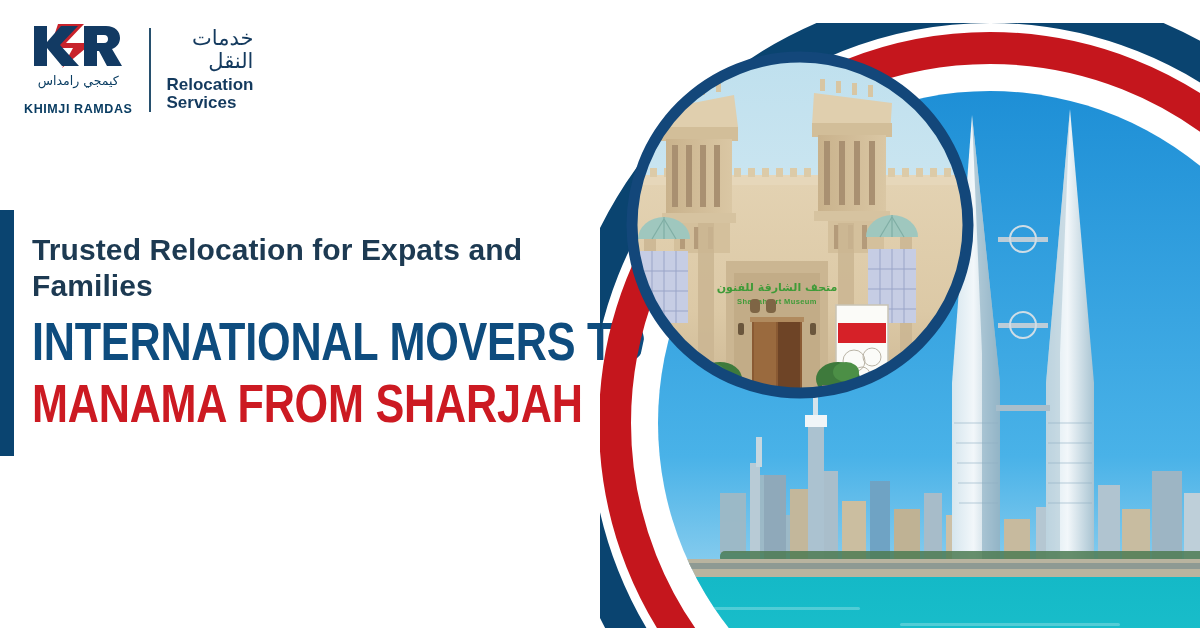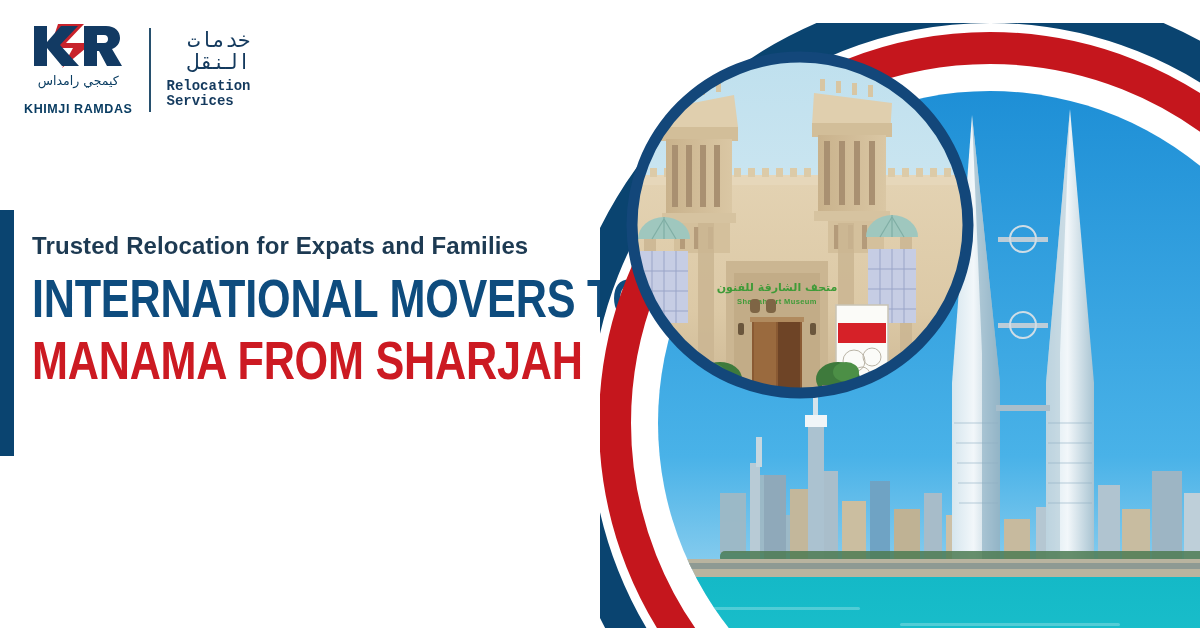--- a/index.html
+++ b/index.html
@@ -67,47 +67,47 @@
     margin:0 16px 0 2px;
     align-self:center;
   }
   .logo-right {
     display:flex;
     flex-direction:column;
     justify-content:center;
     height:88px;
   }
   .logo-ar-big {
-    font-family:Liberation Mono, monospace;
+    font-family:Liberation Sans, sans-serif;
     font-size:21px;
     color:#143a5e;
     line-height:1.08;
     direction:rtl;
     text-align:right;
     white-space:pre-line;
   }
   .logo-en-big {
-    font-family:Liberation Mono, monospace;
+    font-family:Liberation Sans, sans-serif;
     font-weight:bold;
-    font-size:14px;
+    font-size:17px;
     color:#143a5e;
     line-height:1.08;
     margin-top:3px;
     white-space:pre-line;
   }
 
   
   .headline-block {
     position:absolute;
     left:32px; top:232px;
     width:590px;
   }
   .tagline {
     font-family:"Liberation Sans", sans-serif;
-    font-size:24px;
+    font-size:30px;
     font-weight:bold;
     color:#1d3a52;
     letter-spacing:0.1px;
     line-height:1.2;
     margin-bottom:12px;
   }
   .title-line {
     font-family:"Liberation Sans Narrow","Liberation Sans", sans-serif;
     font-weight:bold;
     font-size:54px;

